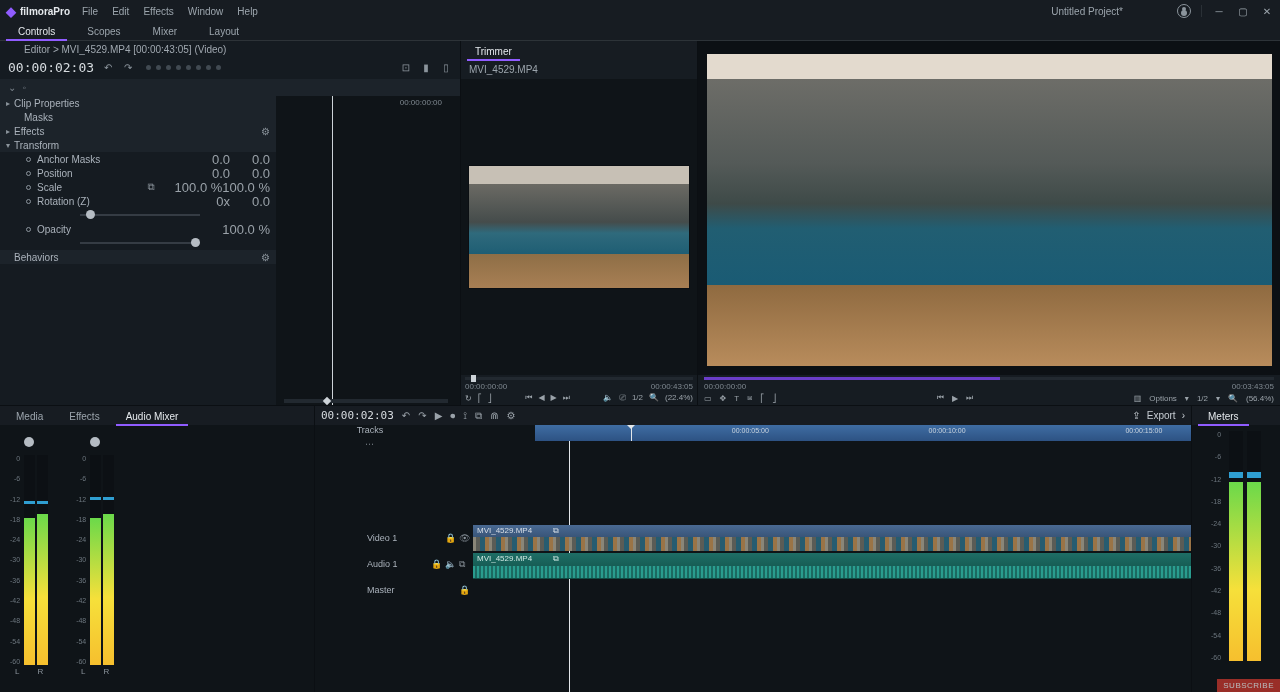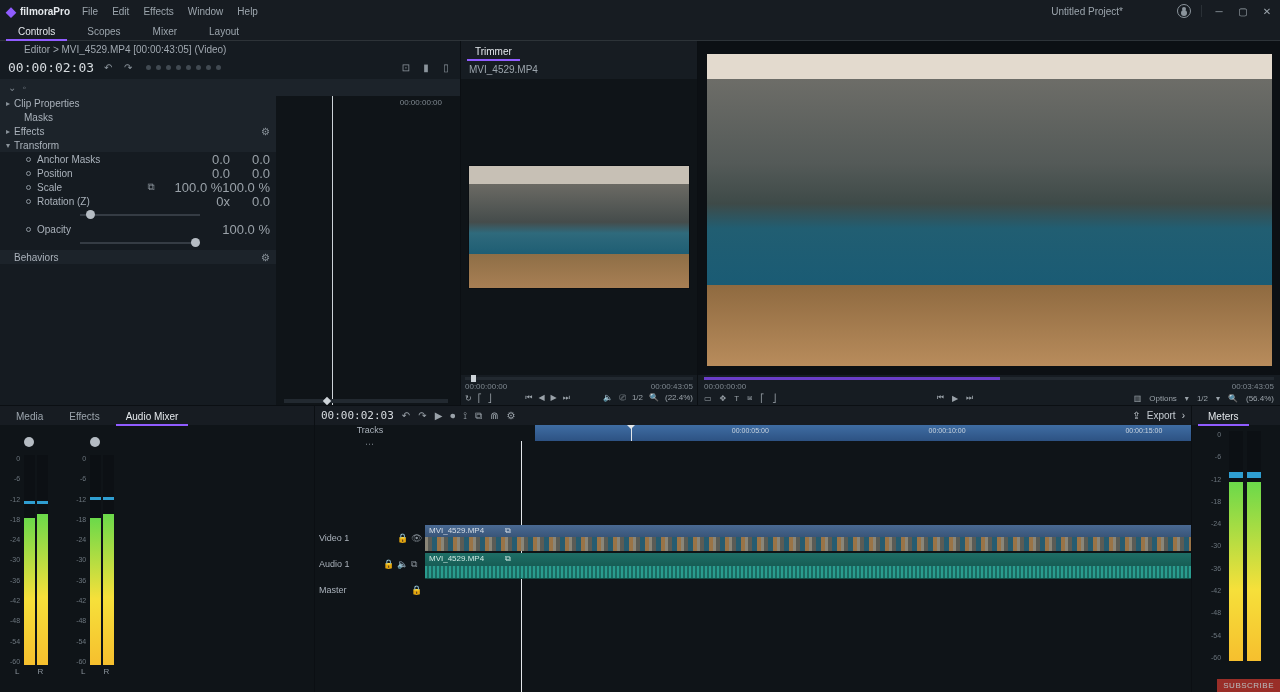--- a/index.html
+++ b/index.html
@@ -121,21 +121,21 @@
 .ed-tc { font-size:11px; font-family:Consolas,monospace; color:#d7dce0; }
 .ed-icons { display:flex; gap:8px; color:#9aa2a9; }
 .ed-icons span { cursor:pointer; }
 .ed-right { margin-left:auto; display:flex; align-items:center; gap:6px; color:#c6ccd2; cursor:pointer; }
 
 .ruler { height:16px; background:linear-gradient(#3f6da3,#2d5283); margin-left:110px; position:relative; font-size:7px; color:#c9d4df; }
 .ruler .tick { position:absolute; top:2px; }
 .ruler .ph { position:absolute; left:96px; top:0; bottom:0; width:1px; background:#e3e7ea; }
 .ruler .ph::before { content:""; position:absolute; top:0; left:-4px; border:4px solid transparent; border-top-color:#e3e7ea; }
 .tracks-body { flex:1; display:flex; }
-.track-labels { width:110px; display:flex; flex-direction:column; }
+.track-labels { width:110px; display:flex; flex-direction:column;margin-left:48px; }
 .track-row { height:26px; display:flex; align-items:center; padding:0 4px; font-size:9px; color:#aab2bb; gap:4px; }
 .track-row.head { height:16px; }
 .track-row .name { flex:1; }
 .tl-icon { width:10px;height:10px;color:#8b949c; }
 
 .lanes { flex:1; position:relative; }
 .lane { position:absolute; left:0; right:0; height:26px; }
 .clip { position:absolute; left:0; right:0; top:0; bottom:0; }
 .clip.video { background:linear-gradient(#4a6a93,#243c59); }
 .clip.video .label { position:absolute; top:1px; left:4px; font-size:8px; color:#d7dee6; }

